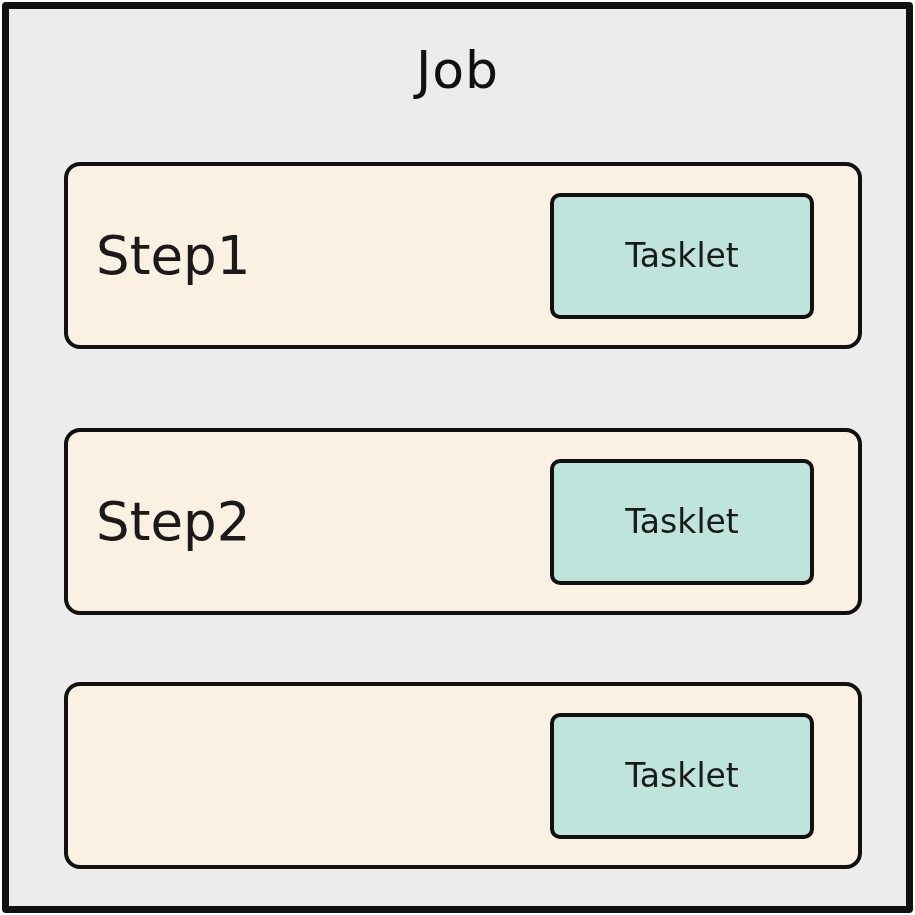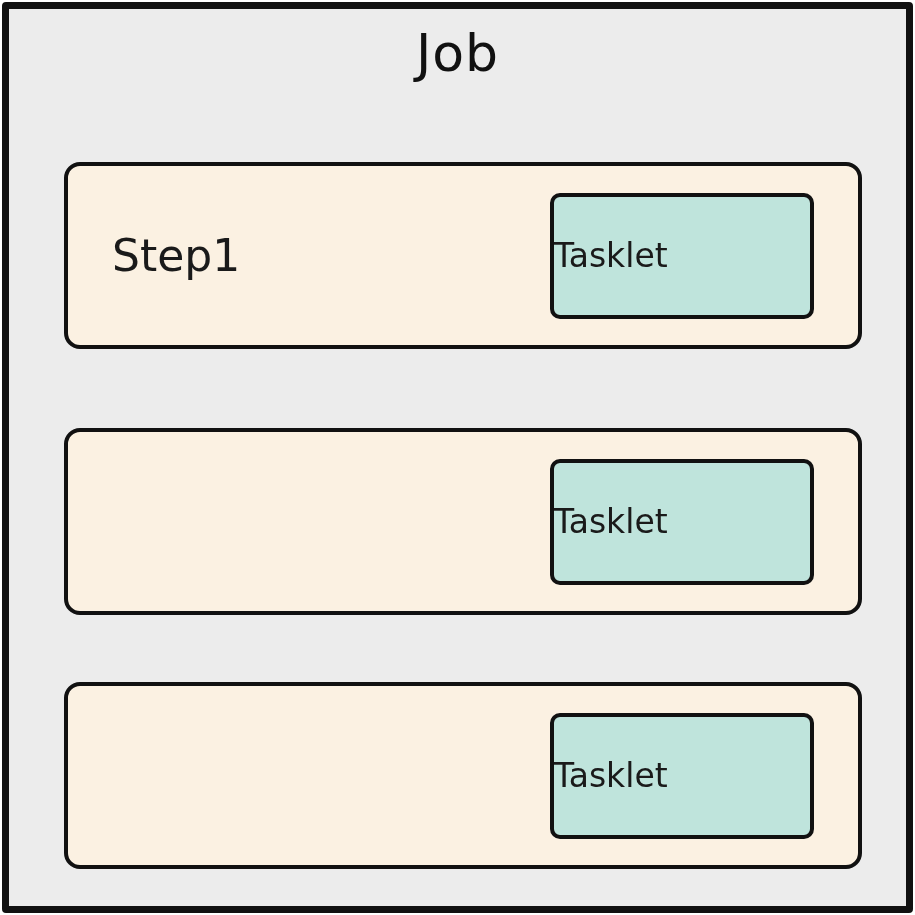--- a/index.html
+++ b/index.html
@@ -21,21 +21,21 @@
     left: 2px;
     top: 2px;
     width: 911px;
     height: 911px;
     background: var(--bg);
     border: 7px solid var(--line);
     border-radius: 4px;
   }
   .job-title {
     position: absolute;
-    top: 14px;
+    top: 31px;
     left: 0;
     width: 100%;
     text-align: center;
     font-size: 52px;
     font-weight: 500;
     color: var(--line);
     letter-spacing: 1px;
   }
   .step-box {
     position: absolute;
@@ -45,38 +45,39 @@
     background: var(--step-fill);
     border: 4px solid var(--line);
     border-radius: 16px;
     display: flex;
     align-items: center;
   }
   .step-1 { top: 153px; }
   .step-2 { top: 419px; }
   .step-3 { top: 673px; }
   .step-label {
-    font-size: 44px;
+    font-size: 53px;
     font-weight: 500;
     color: #1a1a1a;
-    margin-left: 44px;
+    margin-left: 28px;
     flex: 0 0 auto;
   }
   .tasklet-box {
     position: absolute;
     right: 44px;
     top: 50%;
     transform: translateY(-50%);
     width: 264px;
     height: 126px;
     background: var(--tasklet-fill);
     border: 4px solid var(--line);
     border-radius: 10px;
     display: flex;
     align-items: center;
+    justify-content: center;
   }
   .tasklet-label {
     font-size: 33px;
     font-weight: 400;
     color: #1a1a1a;
   }
 </style>
 </head>
 <body>
 
@@ -84,20 +85,21 @@
   <div class="job-title">Job</div>
 
   <div class="step-box step-1">
     <div class="step-label">Step1</div>
     <div class="tasklet-box">
       <div class="tasklet-label">Tasklet</div>
     </div>
   </div>
 
   <div class="step-box step-2">
+    <div class="step-label">Step2</div>
     <div class="tasklet-box">
       <div class="tasklet-label">Tasklet</div>
     </div>
   </div>
 
   <div class="step-box step-3">
     <div class="tasklet-box">
       <div class="tasklet-label">Tasklet</div>
     </div>
   </div>

